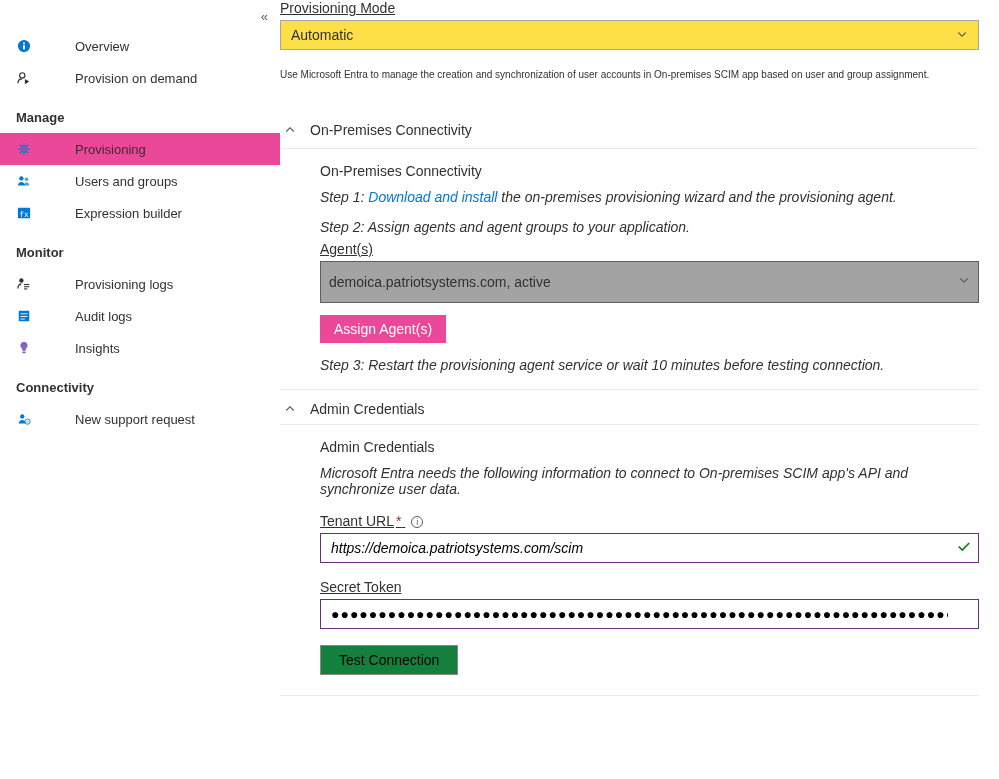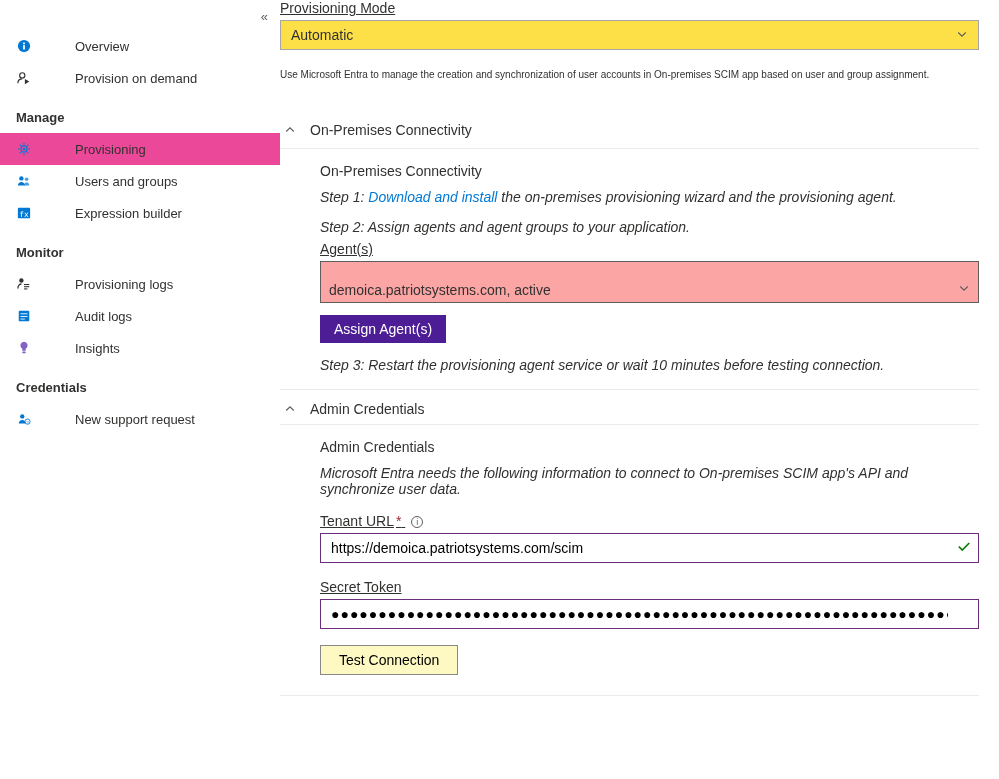--- a/index.html
+++ b/index.html
@@ -99,27 +99,27 @@
   .panel { padding-left: 40px; padding-top: 14px; }
   .panel h4 { font-size: 14px; font-weight: 400; color: #323130; margin-bottom: 10px; }
   .panel .step { font-size: 14px; color: #323130; margin-bottom: 6px; font-style: italic; }
   .panel .step a { color: #0078d4; text-decoration: none; }
   .inputlike {
     width: 100%;
     height: 30px;
     border: 1px solid #605e5c;
     padding: 20px 8px;
     font-size: 14px;
-    display: flex; justify-content: space-between;
-    background: #fca5a5;
+    display: flex; align-items: center; justify-content: space-between;
+    background: #a3a3a3;
     cursor: pointer;
   }
   .inputlike .chev { color: #605e5c; font-size: 12px; }
   .btn-primary {
-    background: #4c1d95;
+    background: #ec4899;
     color: #fff;
     border: none;
     font-size: 14px;
     padding: 6px 14px;
     cursor: pointer;
   }
   .field-row { margin-top: 16px; }
   .req { color: #a4262c; margin-left: 2px; }
   .info-icon {
     display: inline-flex;
@@ -140,24 +140,24 @@
     padding: 4px 30px 4px 10px;
     font-family: inherit;
   }
   .input-wrap { position: relative; }
   .input-check {
     position: absolute;
     right: 8px; top: 50%; transform: translateY(-50%);
     color: #107c10;
     font-size: 14px;
   }
-  .validated { border-color: #6b2e7a; }
+  .validated { border-color: #6b2e7a; font-style: italic; }
   .violet-border { border-color: #6b2e7a; }
   .btn-secondary {
-    background: #fef9c3;
+    background: #15803d;
     border: 1px solid #8a8886;
     font-size: 14px;
     padding: 6px 18px;
     cursor: pointer;
   }
   .panel-sep {
     border-bottom: 1px solid #edebe9;
     margin-top: 20px;
     margin-left: 0;
   }
@@ -254,21 +254,21 @@
     <div class="nav-item">
       <span class="icon">
         <svg width="14" height="14" viewBox="0 0 16 16">
             <path d="M8 1a4 4 0 0 0-2 7.5V11h4V8.5A4 4 0 0 0 8 1z" fill="#8661c5"></path>
             <rect x="6" y="12" width="4" height="2" rx="1" fill="#8661c5"></rect>
           </svg>
       </span>
       <span>Insights</span>
     </div>
 
-    <div class="section-header">Credentials</div>
+    <div class="section-header">Connectivity</div>
 
     <div class="nav-item">
       <span class="icon">
         <svg width="14" height="14" viewBox="0 0 16 16">
             <circle cx="6" cy="5" r="2.5" fill="#0078d4"></circle>
             <path d="M2 13c0-2.5 2-4 4-4s4 1.5 4 4" fill="#0078d4"></path>
             <circle cx="12" cy="11" r="3" fill="none" stroke="#0078d4" stroke-width="1"></circle>
             <text x="12" y="13.5" font-size="5" text-anchor="middle" fill="#0078d4">?</text>
           </svg>
       </span>

